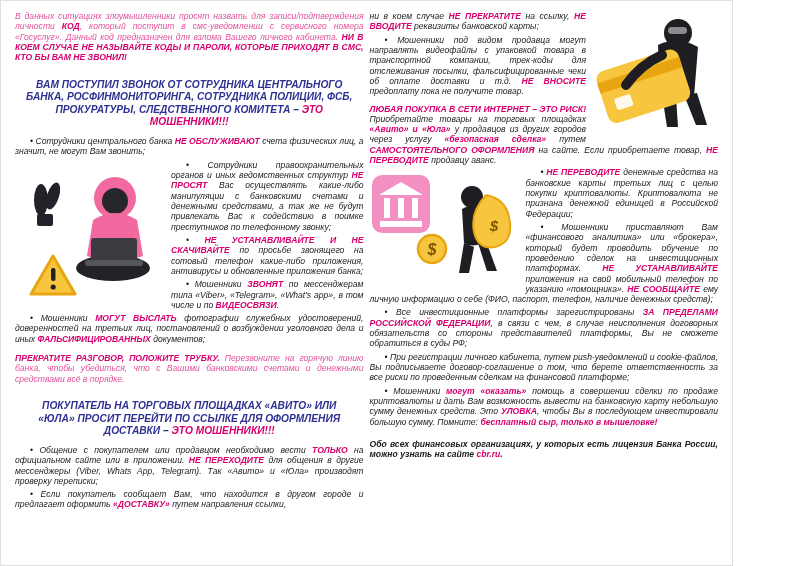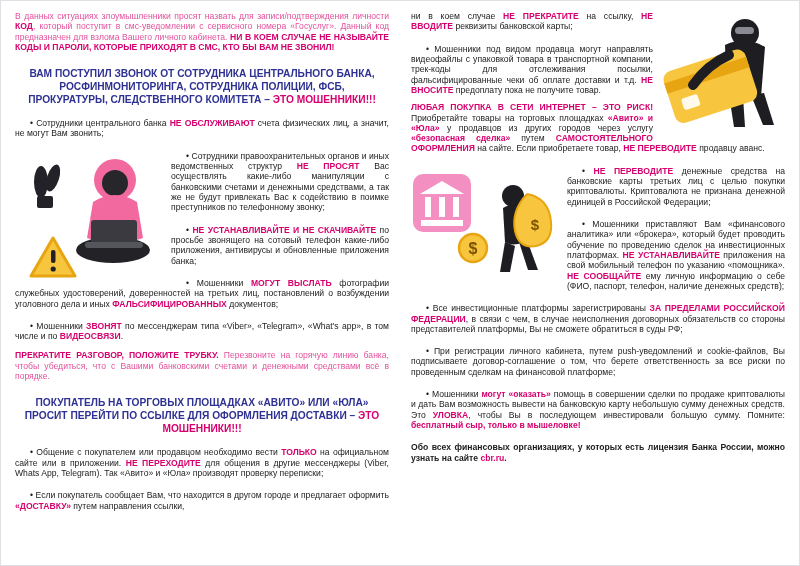--- a/index.html
+++ b/index.html
@@ -1,25 +1,25 @@
 <!DOCTYPE html>
 <html><head>
 <meta charset="utf-8">
 <style>
   html,body{margin:0;padding:0;background:#fff;}
   body{width:800px;height:566px;font-family:"Liberation Sans",sans-serif;overflow:hidden;}
-  .page{width:800px;height:566px;box-sizing:border-box;border:1px solid #e0e0e4;
-        display:flex;gap:22px;padding:10px 14px;background:#fff;overflow:hidden;}
+  .page{width:733px;height:566px;box-sizing:border-box;border:1px solid #e0e0e4;
+        display:flex;gap:6px;padding:10px 14px;background:#fff;overflow:hidden;font-style:italic;}
   .col{flex:1;min-width:0;}
   .txt{font-size:8.6px;line-height:1.2;color:#1b1b1b;text-align:justify;}
   .pink{color:#e2519b;}
   .seg-hl{color:#d6006e;font-weight:700;}
   .heading{color:#2e3192;font-weight:700;font-size:10.2px;line-height:1.24;
            text-align:center;margin:16px 8px 7px;clear:both;}
-  .bullet{margin:12px 0 3px;text-indent:15px;}
+  .bullet{margin:1px 0 3px;text-indent:15px;}
   .bullet::before{content:"\2022\00a0";}
   p{margin:0 0 3px;}
   .intro{margin:0 0 6px;}
   .hangup{margin:9px 0 2px;clear:both;}
   .risk{margin:7px 0 2px;}
   .footer-note{margin-top:12px;font-weight:700;text-align:justify;}
   .link{color:#d6006e;font-weight:700;cursor:pointer;}
   .fig{display:block;}
   .fig-hacker{float:left;width:150px;height:140px;margin:2px 6px 2px 0;}
   .fig-thief{float:right;width:126px;height:120px;margin:0 0 4px 6px;}
@@ -55,22 +55,22 @@
         </g>
         <g>
           <path d="M16 132 L38 94 L60 132 Z" fill="#f8c63e" stroke="#e8a512" stroke-width="3" stroke-linejoin="round"></path>
           <rect x="36" y="106" width="4.5" height="13" rx="2" fill="#222"></rect>
           <circle cx="38.2" cy="125" r="2.6" fill="#222"></circle>
         </g>
       </svg>
 
       <p class="bullet"><span>Сотрудники правоохранительных органов и иных ведомственных структур </span><span class="seg-hl">НЕ ПРОСЯТ</span><span> Вас осуществлять какие-либо манипуляции с банковскими счетами и денежными средствами, а так же не будут привлекать Вас к содействию в поимке преступников по телефонному звонку;</span></p>
       <p class="bullet"><span class="seg-hl">НЕ УСТАНАВЛИВАЙТЕ И НЕ СКАЧИВАЙТЕ</span><span> по просьбе звонящего на сотовый телефон какие-либо приложения, антивирусы и обновленные приложения банка;</span></p>
+      <p class="bullet"><span>Мошенники </span><span class="seg-hl">ЗВОНЯТ</span><span> по мессенджерам типа «Viber», «Telegram», «What's app», в том числе и по </span><span class="seg-hl">ВИДЕОСВЯЗИ</span><span>.</span></p>
       <p class="bullet"><span>Мошенники </span><span class="seg-hl">МОГУТ ВЫСЛАТЬ</span><span> фотографии служебных удостоверений, доверенностей на третьих лиц, постановлений о возбуждении уголовного дела и иных </span><span class="seg-hl">ФАЛЬСИФИЦИРОВАННЫХ</span><span> документов;</span></p>
-      <p class="bullet"><span>Мошенники </span><span class="seg-hl">ЗВОНЯТ</span><span> по мессенджерам типа «Viber», «Telegram», «What's app», в том числе и по </span><span class="seg-hl">ВИДЕОСВЯЗИ</span><span>.</span></p>
     </div>
 
     <p class="txt pink hangup"><span class="seg-hl">ПРЕКРАТИТЕ РАЗГОВОР, ПОЛОЖИТЕ ТРУБКУ.</span><span> Перезвоните на горячую линию банка, чтобы убедиться, что с Вашими банковскими счетами и денежными средствами всё в порядке.</span></p>
 
     <div class="heading"><span>ПОКУПАТЕЛЬ НА ТОРГОВЫХ ПЛОЩАДКАХ «АВИТО» ИЛИ «ЮЛА» ПРОСИТ ПЕРЕЙТИ ПО ССЫЛКЕ ДЛЯ ОФОРМЛЕНИЯ ДОСТАВКИ – </span><span class="seg-hl">ЭТО МОШЕННИКИ!!!</span></div>
 
     <div class="txt">
       <p class="bullet"><span>Общение с покупателем или продавцом необходимо вести </span><span class="seg-hl">ТОЛЬКО</span><span> на официальном сайте или в приложении. </span><span class="seg-hl">НЕ ПЕРЕХОДИТЕ</span><span> для общения в другие мессенджеры (Viber, Whats App, Telegram). Так «Авито» и «Юла» производят проверку переписки;</span></p>
       <p class="bullet"><span>Если покупатель сообщает Вам, что находится в другом городе и предлагает оформить </span><span class="seg-hl">«ДОСТАВКУ»</span><span> путем направления ссылки,</span></p>
     </div>

